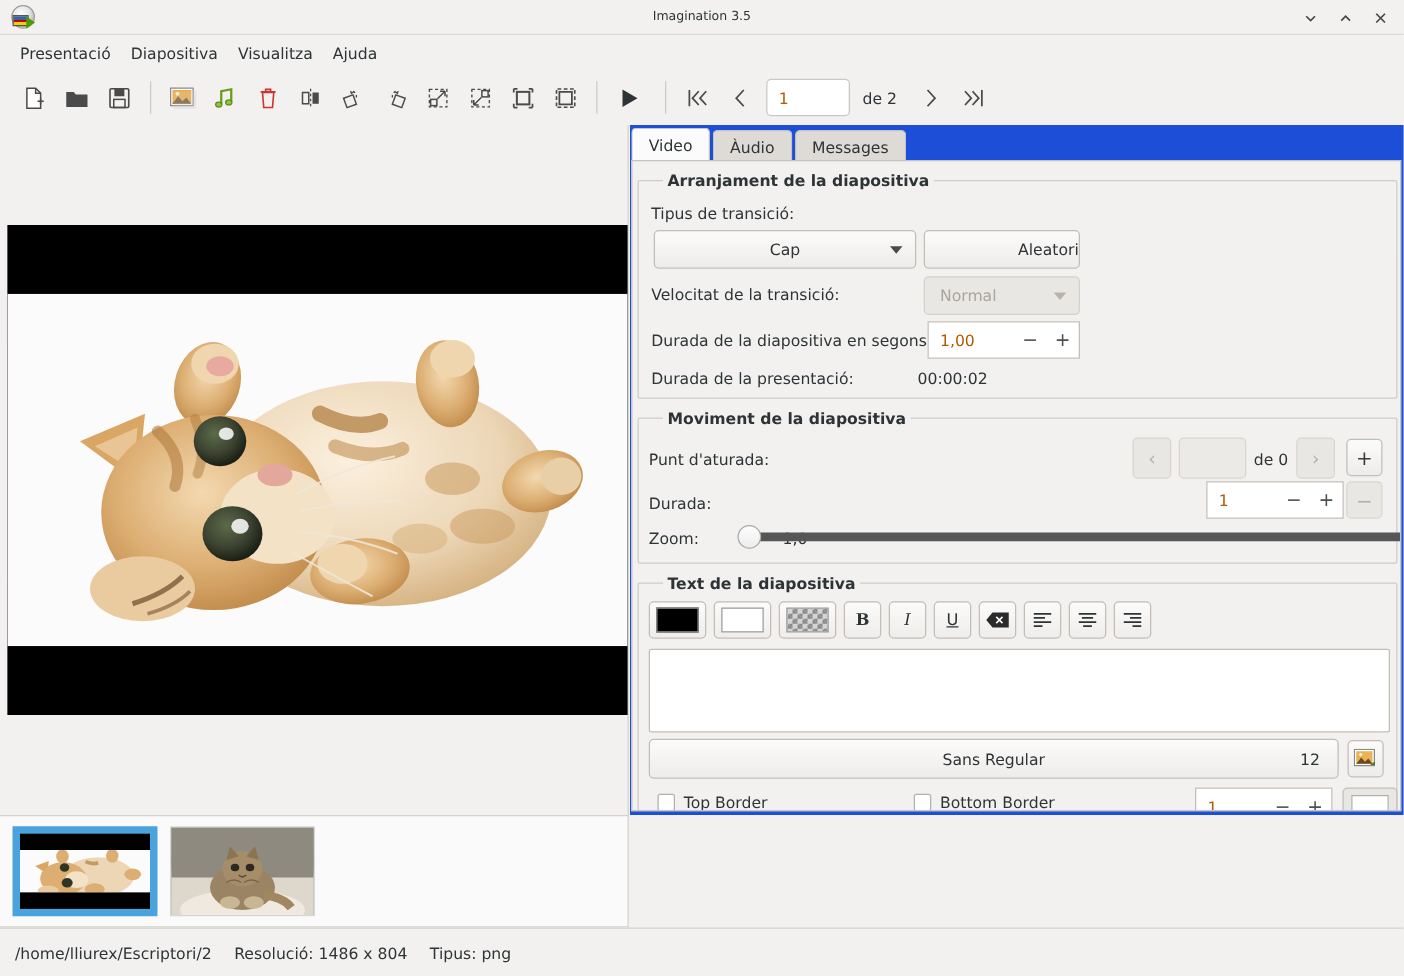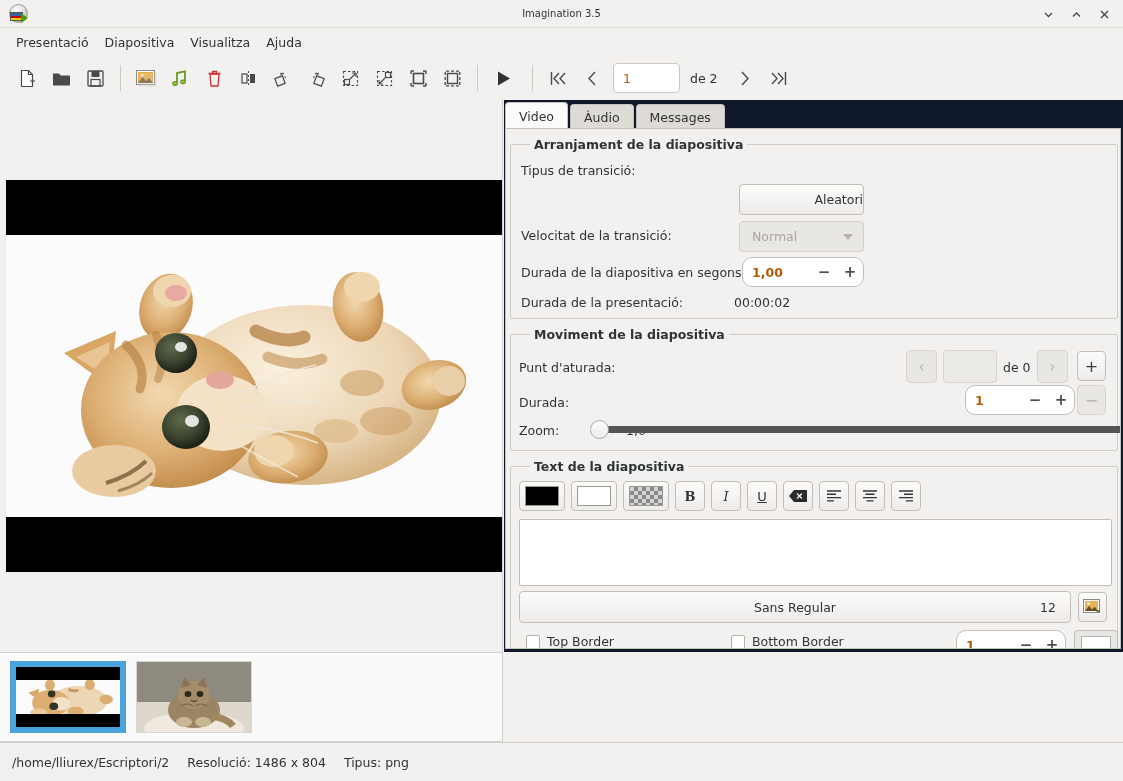--- a/index.html
+++ b/index.html
@@ -117,21 +117,21 @@
   .statusbar {
     position: absolute; left: 0; top: 742px; width: 1123px; height: 39px;
     background: #f2f1f0; border-top: 1px solid #d4d1cc;
     display: flex; align-items: center; padding-left: 12px; gap: 18px;
     font-size: 12.5px; color: #2e3436;
   }
 
   
   .right-panel {
     position: absolute; left: 504px; top: 100px; width: 619px; height: 552px;
-    background: #0f172a;
+    background: #1d4ed8;
   }
   .tabs { position: absolute; left: 1px; top: 0; display: flex; align-items: flex-end; height: 30px; }
   .tab {
     height: 26px; padding: 0 13px; display: flex; align-items: center;
     font-size: 12.5px; color: #2e3436; cursor: pointer;
     border: 1px solid #c6c2bd; border-bottom: none;
     border-radius: 4px 4px 0 0; background: #dedbd6; margin-right: 2px;
   }
   .tab.active { background: #fbfbfb; color: #2e3436; height: 28px; }
   .tab-body {
@@ -166,22 +166,22 @@
   .combo.left { justify-content: flex-start; padding-left: 12px; }
 
   .btn {
     height: 31px; background: linear-gradient(180deg, #fbfbfa 0%, #eeecea 100%);
     border: 1px solid #c3bdb7; border-radius: 4px;
     display: flex; align-items: center; justify-content: center;
     font-size: 12.5px; color: #2e3436; cursor: pointer;
   }
 
   .spin {
-    height: 30px; background: #ffffff; border: 1px solid #c3bdb7; border-radius: 10px;
-    display: flex; align-items: center; position: relative; font-weight: bold;
+    height: 30px; background: #ffffff; border: 1px solid #c3bdb7; border-radius: 0;
+    display: flex; align-items: center; position: relative;
   }
   .spin .val { padding-left: 9px; font-size: 12.5px; color: #b35a00; flex: 1; }
   .spin .sbtn {
     width: 26px; height: 100%; display: flex; align-items: center; justify-content: center;
     font-size: 15px; color: #4f4f4f; cursor: pointer; user-select: none;
   }
 
   .sqbtn {
     width: 29px; height: 30px; background: linear-gradient(180deg, #fbfbfa 0%, #eeecea 100%);
     border: 1px solid #c3bdb7; border-radius: 4px;
@@ -541,20 +541,24 @@
       <div class="tab">Àudio</div>
       <div class="tab">Messages</div>
     </div>
 
     <div class="tab-body">
 
       <fieldset class="group" style="left:4px; top:8px; width:608px; height:182px;">
         <legend>Arranjament de la diapositiva</legend>
       </fieldset>
       <div class="lbl" style="position:absolute; left:15px; top:34px;">Tipus de transició:</div>
+      <div class="combo" style="position:absolute; left:17px; top:55px; width:210px;">
+        <span>Cap</span>
+        <span class="arrow"></span>
+      </div>
       <div class="btn" style="position:absolute; left:233px; top:55px; width:125px;justify-content:flex-end;">
         <span>Aleatori</span>
       </div>
       <div class="lbl" style="position:absolute; left:15px; top:99px;">Velocitat de la transició:</div>
       <div class="combo disabled left" style="position:absolute; left:233px; top:92px; width:125px;">
         <span>Normal</span>
         <span class="arrow"></span>
       </div>
       <div class="lbl" style="position:absolute; left:15px; top:136px;">Durada de la diapositiva en segons:</div>
       <div class="spin" style="position:absolute; left:236px; top:128px; width:122px;">

